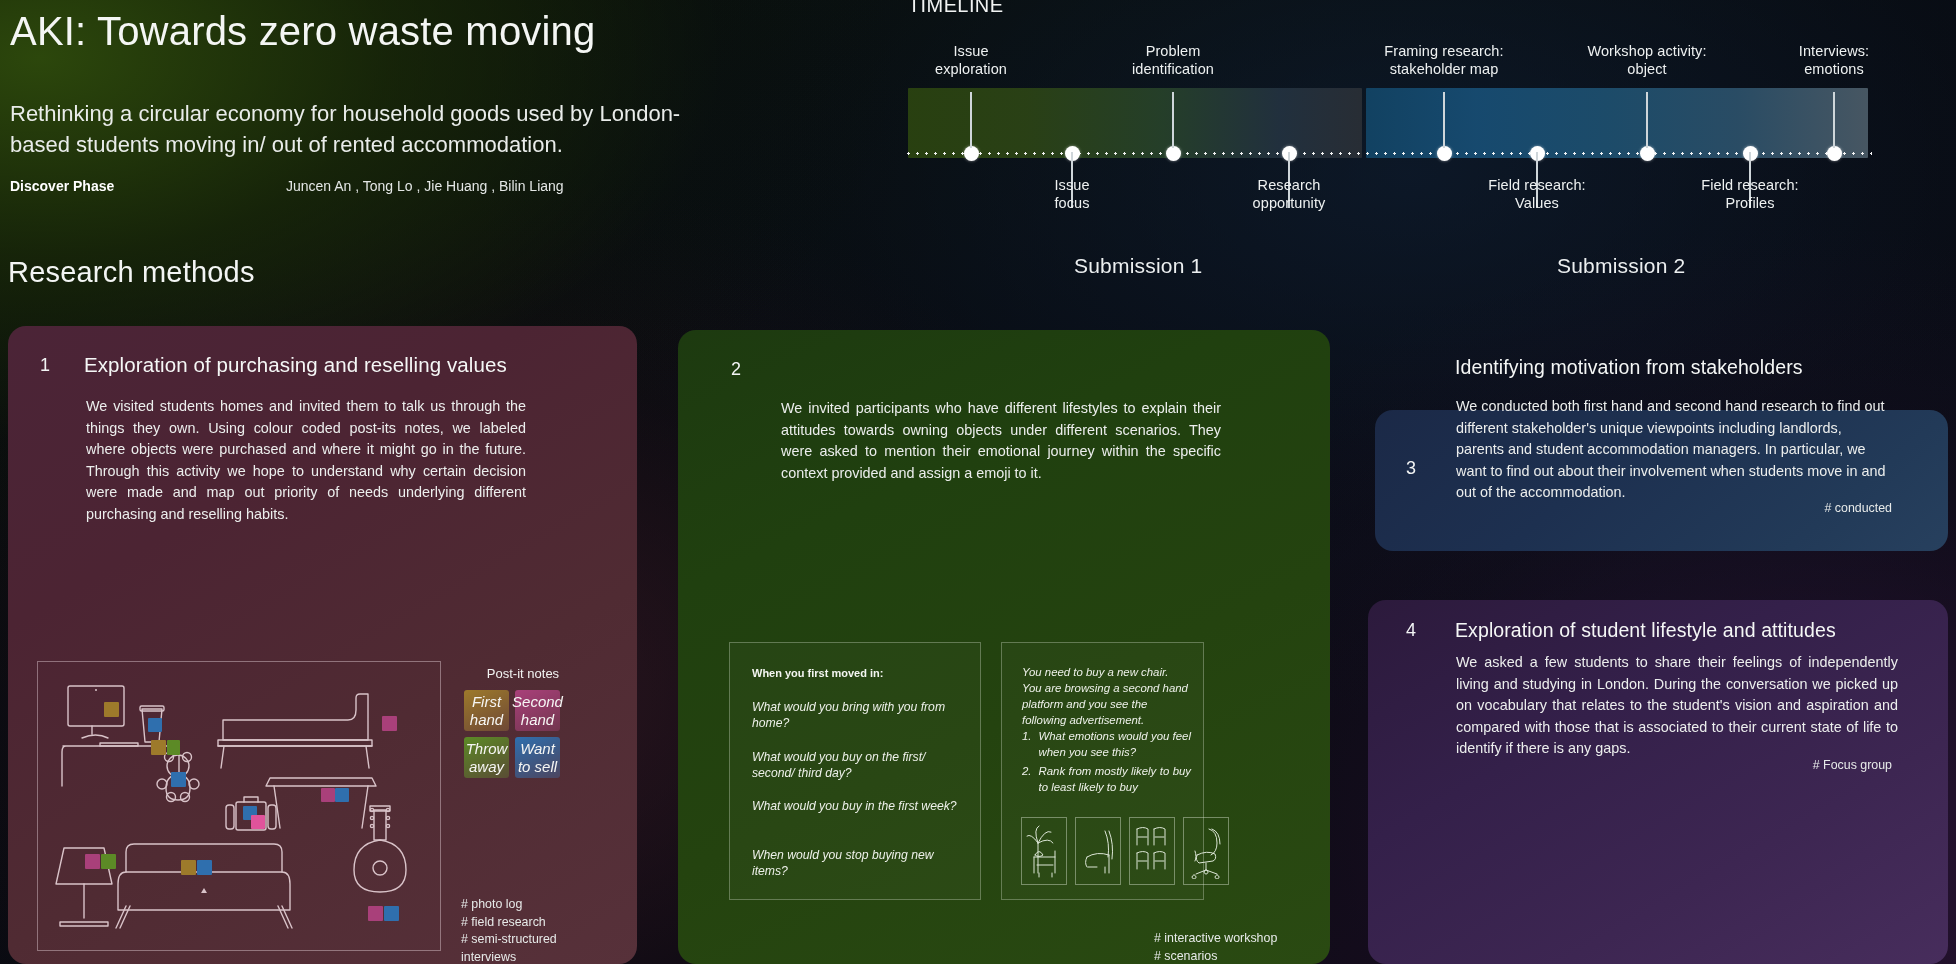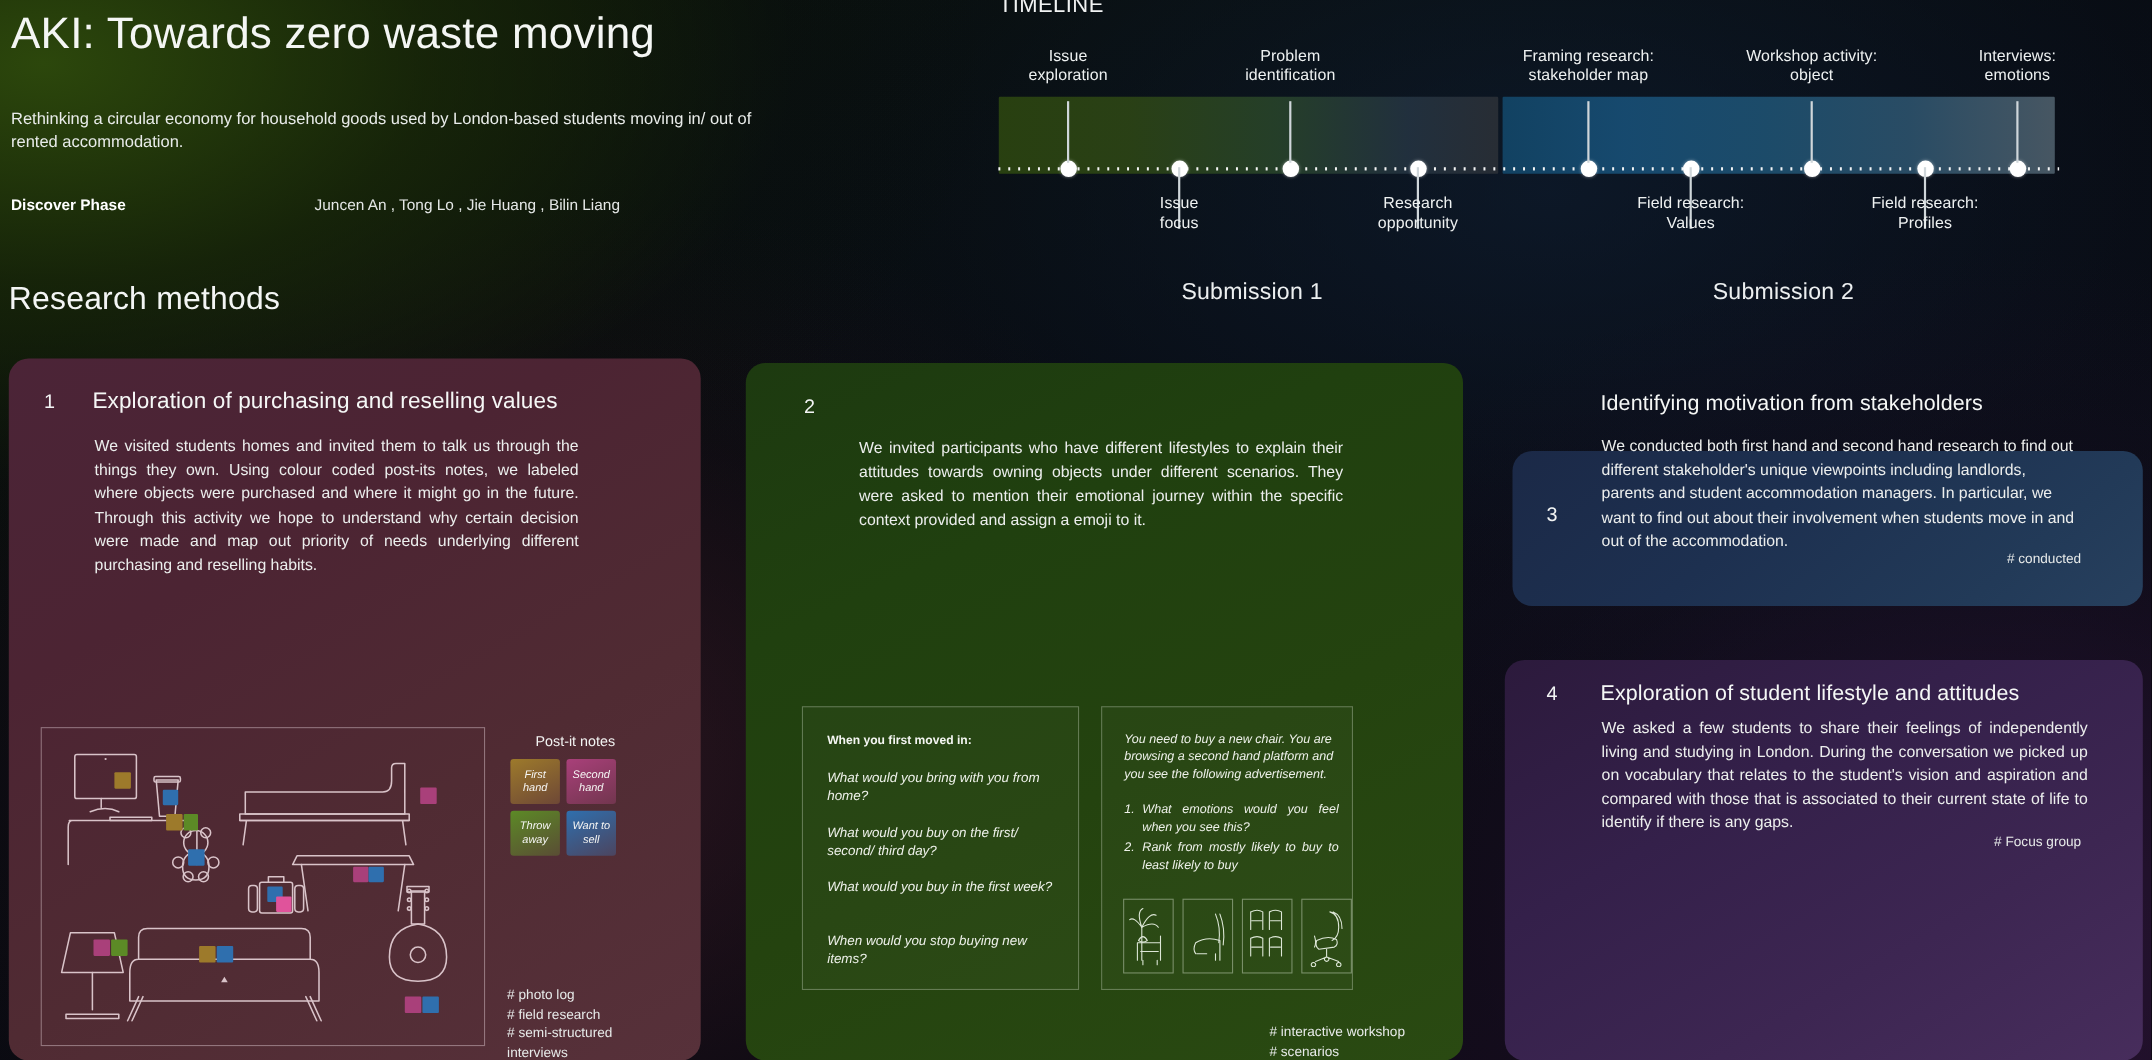--- a/index.html
+++ b/index.html
@@ -22,21 +22,21 @@
       linear-gradient(160deg, #0a1208 0%, #080b10 42%, #0a0a12 72%, #120a18 100%);
   }
 
   
   .hero { position: absolute; left: 10px; top: 8px; width: 760px; }
   .hero-title {
     font-size: 40px; font-weight: 400; letter-spacing: 0.2px;
     color: #f4f6f4; line-height: 1.15;
   }
   .hero-sub {
-    margin-top: 44px; font-size: 15px; line-height: 1.42;
+    margin-top: 44px; font-size: 22px; line-height: 1.42;
     color: #e9ecea; font-weight: 400; max-width: 700px;
   }
   .hero-meta {
     position: absolute; top: 170px; left: 0; width: 760px;
     display: flex; align-items: baseline;
   }
   .hero-phase { font-size: 14px; font-weight: 700; color: #ffffff; width: 276px; }
   .hero-authors { font-size: 14px; font-weight: 400; color: #e4e7e6; }
 
   
@@ -141,31 +141,31 @@
     position: absolute; left: 458px; top: 666px; width: 130px;
     font-size: 13px; color: #f2f3f2; text-align: center;
   }
   .pn-grid {
     position: absolute; left: 464px; top: 690px;
     display: grid; grid-template-columns: 45px 45px; grid-template-rows: 41px 41px;
     gap: 6px;
   }
   .pn {
     border-radius: 3px; display: flex; align-items: center; justify-content: center;
-    font-size: 10px; line-height: 1.18; font-style: italic; text-align: center;
+    font-size: 15px; line-height: 1.18; font-style: italic; text-align: center;
     color: #f6f6f4; padding: 2px;
   }
 
   
   .panel {
     position: absolute; border: 1px solid rgba(210,222,200,0.35);
     background: rgba(255,255,255,0.022);
   }
   #panel-a { left: 729px; top: 642px; width: 252px; height: 258px; }
-  #panel-b { left: 1001px; top: 642px; width: 229px; height: 258px; }
+  #panel-b { left: 1001px; top: 642px; width: 203px; height: 258px; }
   .p-h {
     position: absolute; left: 22px; top: 24px; right: 16px;
     font-size: 11px; font-weight: 700; color: #f4f6f2;
   }
   .p-q {
     position: absolute; left: 22px; right: 14px;
     font-size: 12.2px; line-height: 1.34; font-style: italic; color: #eef1ea;
   }
   .p-intro {
     position: absolute; left: 20px; right: 14px; top: 22px;

